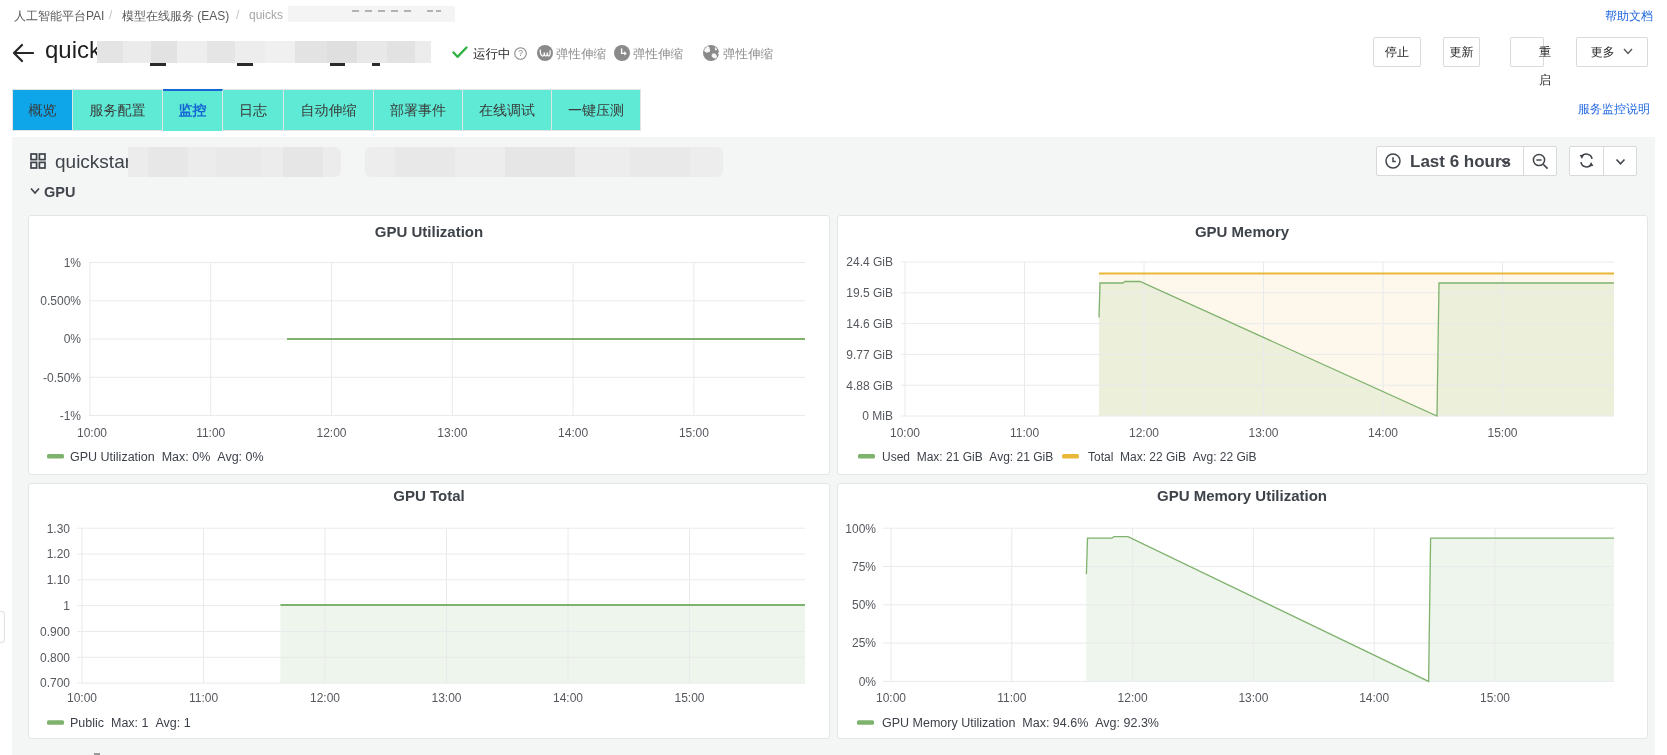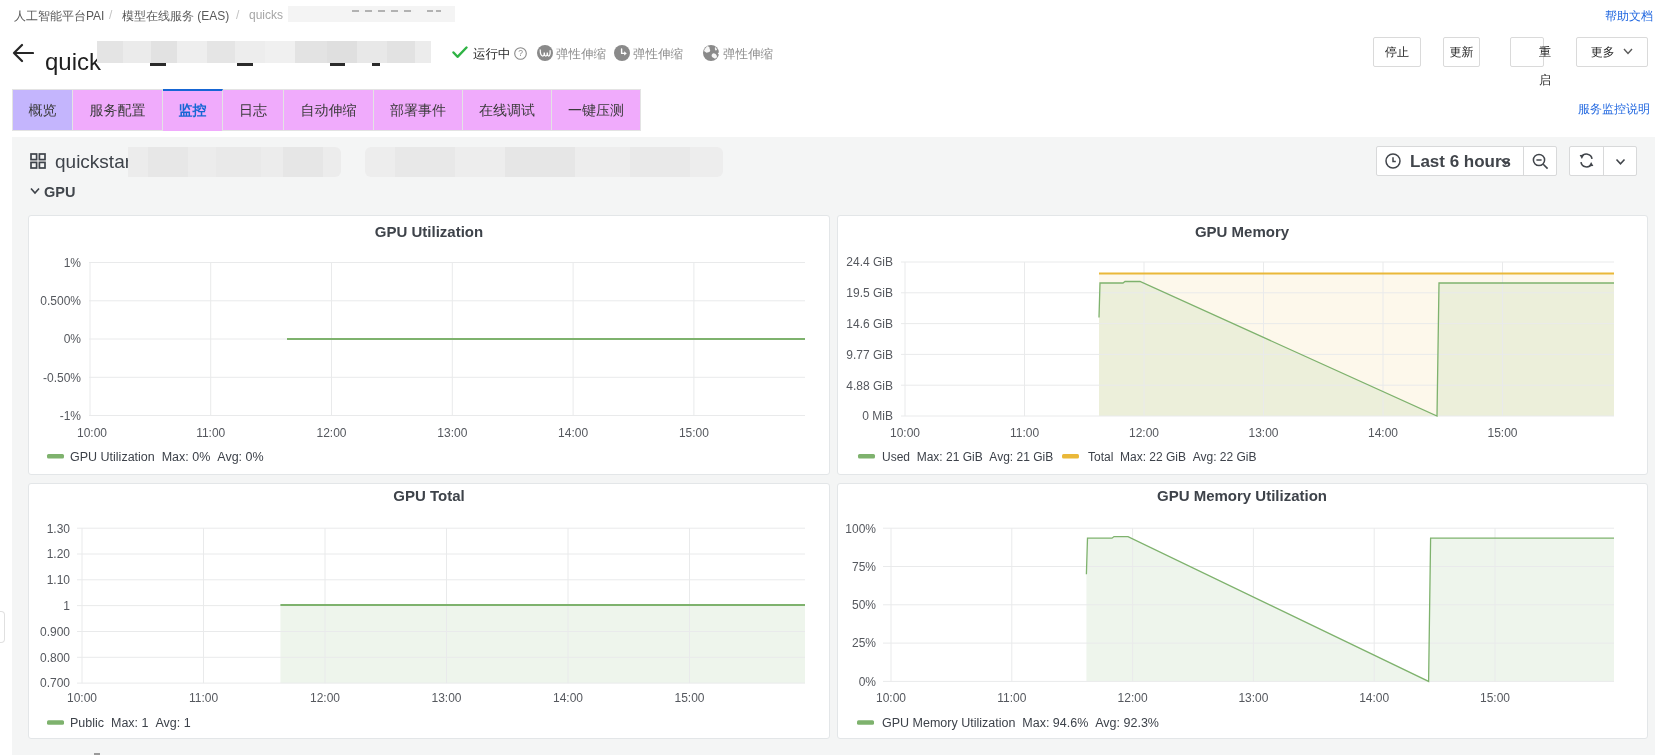--- a/index.html
+++ b/index.html
@@ -3,40 +3,40 @@
 <meta charset="utf-8">
 <style>
   * { margin:0; padding:0; box-sizing:border-box; }
   svg { box-sizing: content-box; }
   html,body { width:1667px; height:755px; background:#fff; font-family:"Liberation Sans", sans-serif; overflow:hidden; position:relative; }
   .abs { position:absolute; }
   .crumb { font-size:12px; color:#595959; }
   .crumb-sep { color:#c3c3c3; font-size:12px; }
   .link { color:#2268e0; font-size:12px; }
   .btn { position:absolute; top:37px; height:30px; border:1px solid #dadada; border-radius:2px; background:#fff; font-size:12px; color:#262626; text-align:center; line-height:28px; }
-  .tab { position:absolute; top:89px; height:42px; border:1px solid #e3e3e3; background:#f0abfc; font-size:14px; color:#3a3a3a; text-align:center; line-height:40px; border-left:none; }
+  .tab { position:absolute; top:89px; height:42px; border:1px solid #e3e3e3; background:#5eead4; font-size:14px; color:#3a3a3a; text-align:center; line-height:40px; border-left:none; }
   .gray-label { font-size:12.5px; color:#8f8f8f; }
 </style>
 </head>
 <body>
 
 <div class="abs crumb" style="left:14px; top:8px;">人工智能平台PAI</div>
 <div class="abs crumb-sep" style="left:109px; top:8px;">/</div>
 <div class="abs crumb" style="left:122px; top:8px;">模型在线服务 (EAS)</div>
 <div class="abs crumb-sep" style="left:236px; top:8px;">/</div>
 <div class="abs" style="left:249px; top:8px; font-size:12px; color:#a6a6a6;">quicks</div>
 <div class="abs" style="left:288px; top:6px; width:167px; height:16px; background:#f4f4f4;"></div>
 <div class="abs" style="left:352px; top:10px; width:62px; height:2px; background:repeating-linear-gradient(90deg,#b2b2b2 0,#b2b2b2 7px,#f2f2f2 7px,#f2f2f2 13px);"></div>
 <div class="abs" style="left:427px; top:10px; width:14px; height:2px; background:repeating-linear-gradient(90deg,#b2b2b2 0,#b2b2b2 6px,#f2f2f2 6px,#f2f2f2 9px);"></div>
 <div class="abs link" style="left:1605px; top:8px;">帮助文档</div>
 
 <svg class="abs" style="left:12px; top:43px;" width="22" height="20" viewBox="0 0 22 20">
   <path d="M10 2 L2 10 L10 18 M2 10 L21 10" fill="none" stroke="#262626" stroke-width="2.2" stroke-linecap="round" stroke-linejoin="round"></path>
 </svg>
-<div class="abs" style="left:45px; top:48px; font-size:24px; font-weight:500; color:#1f1f1f;">quick</div>
+<div class="abs" style="left:45px; top:36px; font-size:24px; font-weight:500; color:#1f1f1f;">quick</div>
 
 <div class="abs" style="left:97px; top:41px; height:22px; width:334px; background:#e9e9e9; overflow:hidden;">
   <div style="position:absolute;left:0;width:26px;height:22px;background:#e4e4e4;"></div>
   <div style="position:absolute;left:26px;width:28px;height:22px;background:#ebebeb;"></div>
   <div style="position:absolute;left:54px;width:26px;height:22px;background:#e2e2e2;"></div>
   <div style="position:absolute;left:80px;width:30px;height:22px;background:#eeeeee;"></div>
   <div style="position:absolute;left:110px;width:28px;height:22px;background:#e5e5e5;"></div>
   <div style="position:absolute;left:138px;width:30px;height:22px;background:#ededed;"></div>
   <div style="position:absolute;left:168px;width:30px;height:22px;background:#f0f0f0;"></div>
   <div style="position:absolute;left:198px;width:32px;height:22px;background:#e3e3e3;"></div>
@@ -83,21 +83,21 @@
 
 <div class="btn" style="left:1373px; width:48px;">停止</div>
 <div class="btn" style="left:1443px; width:37px;">更新</div>
 <div class="btn" style="left:1510px; width:34px;padding-left:28px;">重启</div>
 <div class="btn" style="left:1576px; width:72px;">更多
   <svg style="margin-left:5px; vertical-align:1px;" width="10" height="7" viewBox="0 0 10 7">
       <path d="M1 1 L5 5.4 L9 1" fill="none" stroke="#595959" stroke-width="1.4"></path>
     </svg>
 </div>
 
-<div class="tab" style="left:12px; width:61px; border-left:1px solid #e3e3e3; background:#c4b5fd;">概览</div>
+<div class="tab" style="left:12px; width:61px; border-left:1px solid #e3e3e3; background:#0ea5e9;">概览</div>
 <div class="tab" style="left:73px; width:90px;">服务配置</div>
 <div class="tab" style="left:163px; width:60px; border-top:2px solid #1666d4; border-bottom:none; color:#1666d4; font-weight:700; line-height:38px;">监控</div>
 <div class="tab" style="left:223px; width:61px;">日志</div>
 <div class="tab" style="left:284px; width:90px;">自动伸缩</div>
 <div class="tab" style="left:374px; width:89px;">部署事件</div>
 <div class="tab" style="left:463px; width:89px;">在线调试</div>
 <div class="tab" style="left:552px; width:89px;">一键压测</div>
 <div class="abs link" style="left:1578px; top:101px;">服务监控说明</div>
 
 <div class="abs" style="left:12px; top:137px; width:1643px; height:618px; background:#f4f5f5;"></div>

